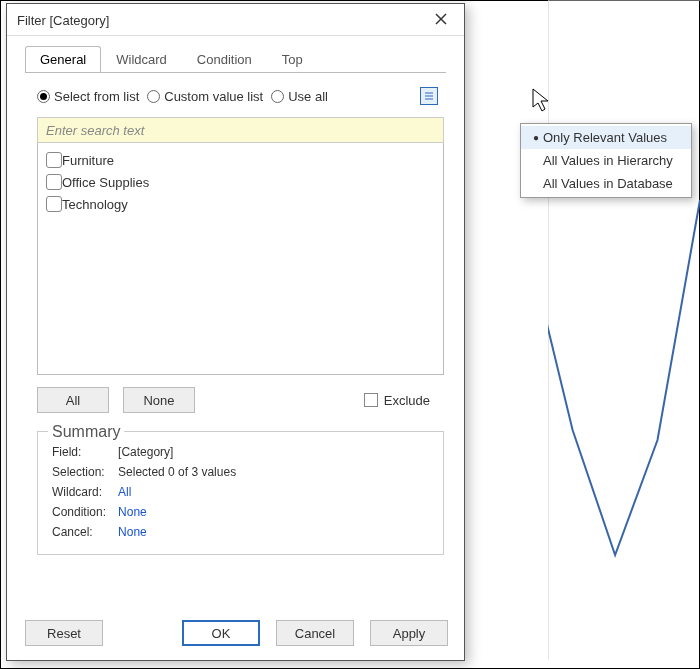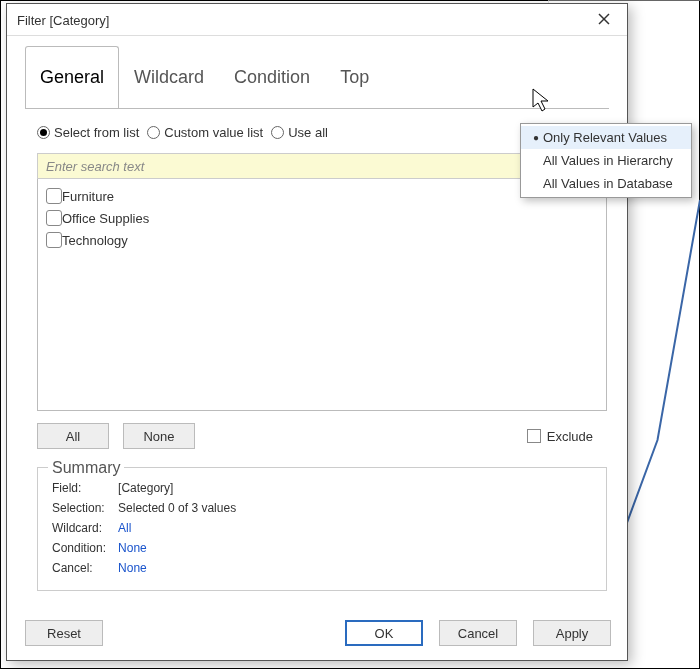--- a/index.html
+++ b/index.html
@@ -15,21 +15,21 @@
     }
     .canvas-bg {
       position: absolute;
       inset: 0;
       border: 1px solid #000;
     }
     .dialog {
       position: absolute;
       left: 6px;
       top: 3px;
-      width: 622px;
+      width: 459px;
       height: 658px;
       background: #fff;
       border: 1px solid #555;
       box-shadow: 4px 4px 12px rgba(0,0,0,.25);
       display: flex;
       flex-direction: column;
     }
     .titlebar {
       display: flex;
       align-items: center;
@@ -45,22 +45,22 @@
       cursor: pointer;
       padding: 2px 6px;
     }
     .tabbar {
       display: flex;
       align-items: flex-end;
       gap: 0;
       padding: 10px 10px 0 18px;
     }
     .tab {
-      padding: 20px 14px;
-      font-size: 18px;
+      padding: 5px 14px;
+      font-size: 13px;
       color: #555;
       border: 1px solid transparent;
       margin-bottom: -1px;
       cursor: pointer;
     }
     .tab.active {
       background: #fff;
       border: 1px solid #bbb;
       border-bottom: 1px solid #fff;
       border-radius: 3px 3px 0 0;

